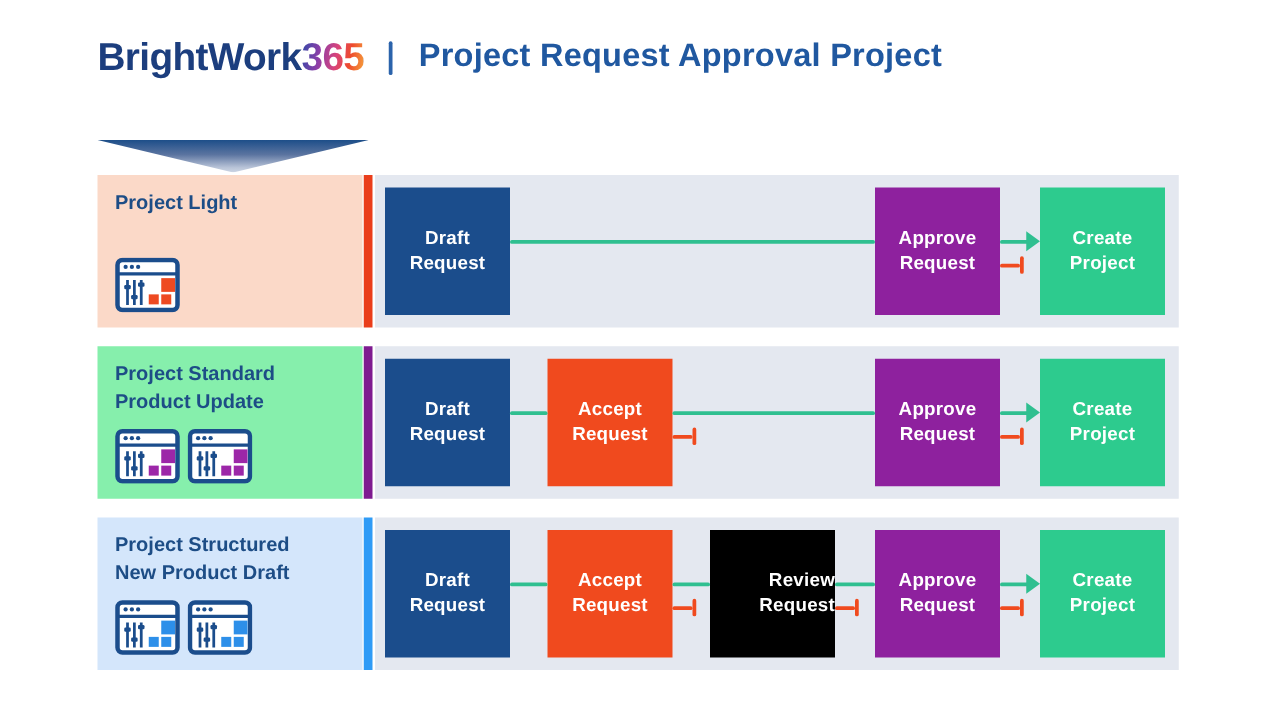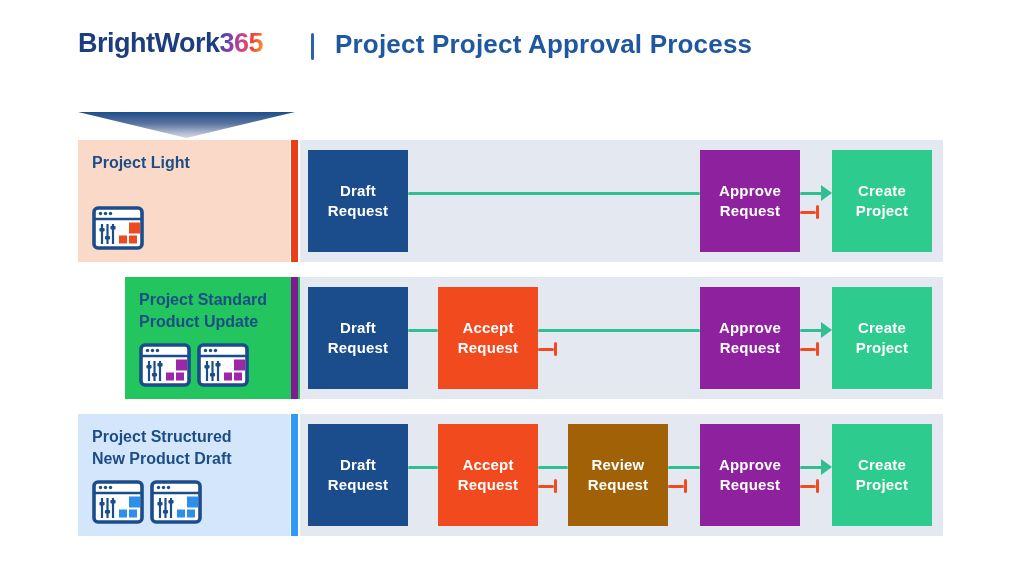--- a/index.html
+++ b/index.html
@@ -1,21 +1,21 @@
 <!DOCTYPE html>
 <html style="--logo: #1c3e7e; --title: #2058a0; --banner: #1d4e89; --label: #1d4d86; --stage_bg: #e4e8f0; --approve_line: #2fbf90; --reject_line: #f04a1e;"><head>
 <meta charset="utf-8">
 <style>
   * { margin:0; padding:0; box-sizing:border-box; }
   html,body { background:#ffffff; }
   body { font-family:"Liberation Sans", sans-serif; }
   .canvas { position:relative; width:1024px; height:576px; background:#fff; overflow:hidden; }
 
   
-  .logo { position:absolute; left:78px; top:28px; font-size:27px; font-weight:700; letter-spacing:-0.5px; color:var(--logo); white-space:nowrap; }
+  .logo { position:absolute; left:78px; top:28px; font-size:31px; font-weight:700; letter-spacing:-0.5px; color:var(--logo); white-space:nowrap; }
   .logo .suffix{
     background:linear-gradient(100deg,#2b4aa8 0%,#8c3fa8 30%,#d8447c 55%,#ee4a2e 75%,#f6a63c 100%);
     -webkit-background-clip:text; background-clip:text; color:transparent;
   }
   .title-sep { position:absolute; left:311px; top:33px; width:3px; height:27px; background:#2b63ab; border-radius:2px; }
   .page-title { position:absolute; left:335px; top:29px; font-size:26px; font-weight:700; color:var(--title); letter-spacing:0.2px; }
 
   
   .tpl-banner { position:absolute; left:78px; top:82px; width:217px; height:30px;
     background:linear-gradient(180deg,#25568f,var(--banner));
@@ -60,21 +60,21 @@
 
   .app-icon { display:inline-block; width:52px; height:44px; }
 </style>
 </head>
 <body>
 
 <div class="canvas">
 
   <div class="logo"><span>BrightWork</span><span class="suffix">365</span></div>
   <div class="title-sep"></div>
-  <div class="page-title">Project Project Approval Process</div>
+  <div class="page-title">Project Request Approval Project</div>
 
   <div class="tpl-tail"></div>
 
   <section class="prow r0">
     <div class="panel" style="background: rgb(251, 217, 200);">
       <div class="panel-name">
         <span>Project Light</span><br>
         <span></span>
       </div>
       <div class="panel-icons">
@@ -116,21 +116,21 @@
           <span class="head"></span>
         </div>
       <div class="tbar t-approve">
           <span class="h"></span>
           <span class="v"></span>
         </div>
     </div>
   </section>
 
   <section class="prow r1">
-    <div class="panel" style="background: #22c55e; margin-left: 47px;">
+    <div class="panel" style="background: #86efac;">
       <div class="panel-name">
         <span>Project Standard</span><br>
         <span>Product Update</span>
       </div>
       <div class="panel-icons">
         <span class="icon-slot" style="color: rgb(156, 39, 168);"><svg class="app-icon" viewBox="0 0 52 44" xmlns="http://www.w3.org/2000/svg">
     <rect x="2" y="2" width="48" height="40" rx="4" fill="#ffffff" stroke="#1b4d8c" stroke-width="3.6"></rect>
     <line x1="3" y1="13" x2="49" y2="13" stroke="#1b4d8c" stroke-width="2.6"></line>
     <circle cx="8.5" cy="7.5" r="1.7" fill="#1b4d8c"></circle>
     <circle cx="13.5" cy="7.5" r="1.7" fill="#1b4d8c"></circle>
@@ -242,21 +242,21 @@
     <div class="vbar" style="background: rgb(47, 155, 246);"></div>
     <div class="stage-area">
       <div class="box s-draft" style="background: rgb(27, 77, 140);">
         <span>Draft</span>
         <span>Request</span>
       </div>
       <div class="box s-accept" style="background: rgb(240, 74, 30);">
         <span>Accept</span>
         <span>Request</span>
       </div>
-      <div class="box s-review" style="background: #a16207;">
+      <div class="box s-review" style="background: #000000; align-items: flex-end;">
         <span>Review</span>
         <span>Request</span>
       </div>
       <div class="box s-approve" style="background: rgb(142, 33, 158);">
         <span>Approve</span>
         <span>Request</span>
       </div>
       <div class="box s-create" style="background: rgb(45, 203, 142);">
         <span>Create</span>
         <span>Project</span>

